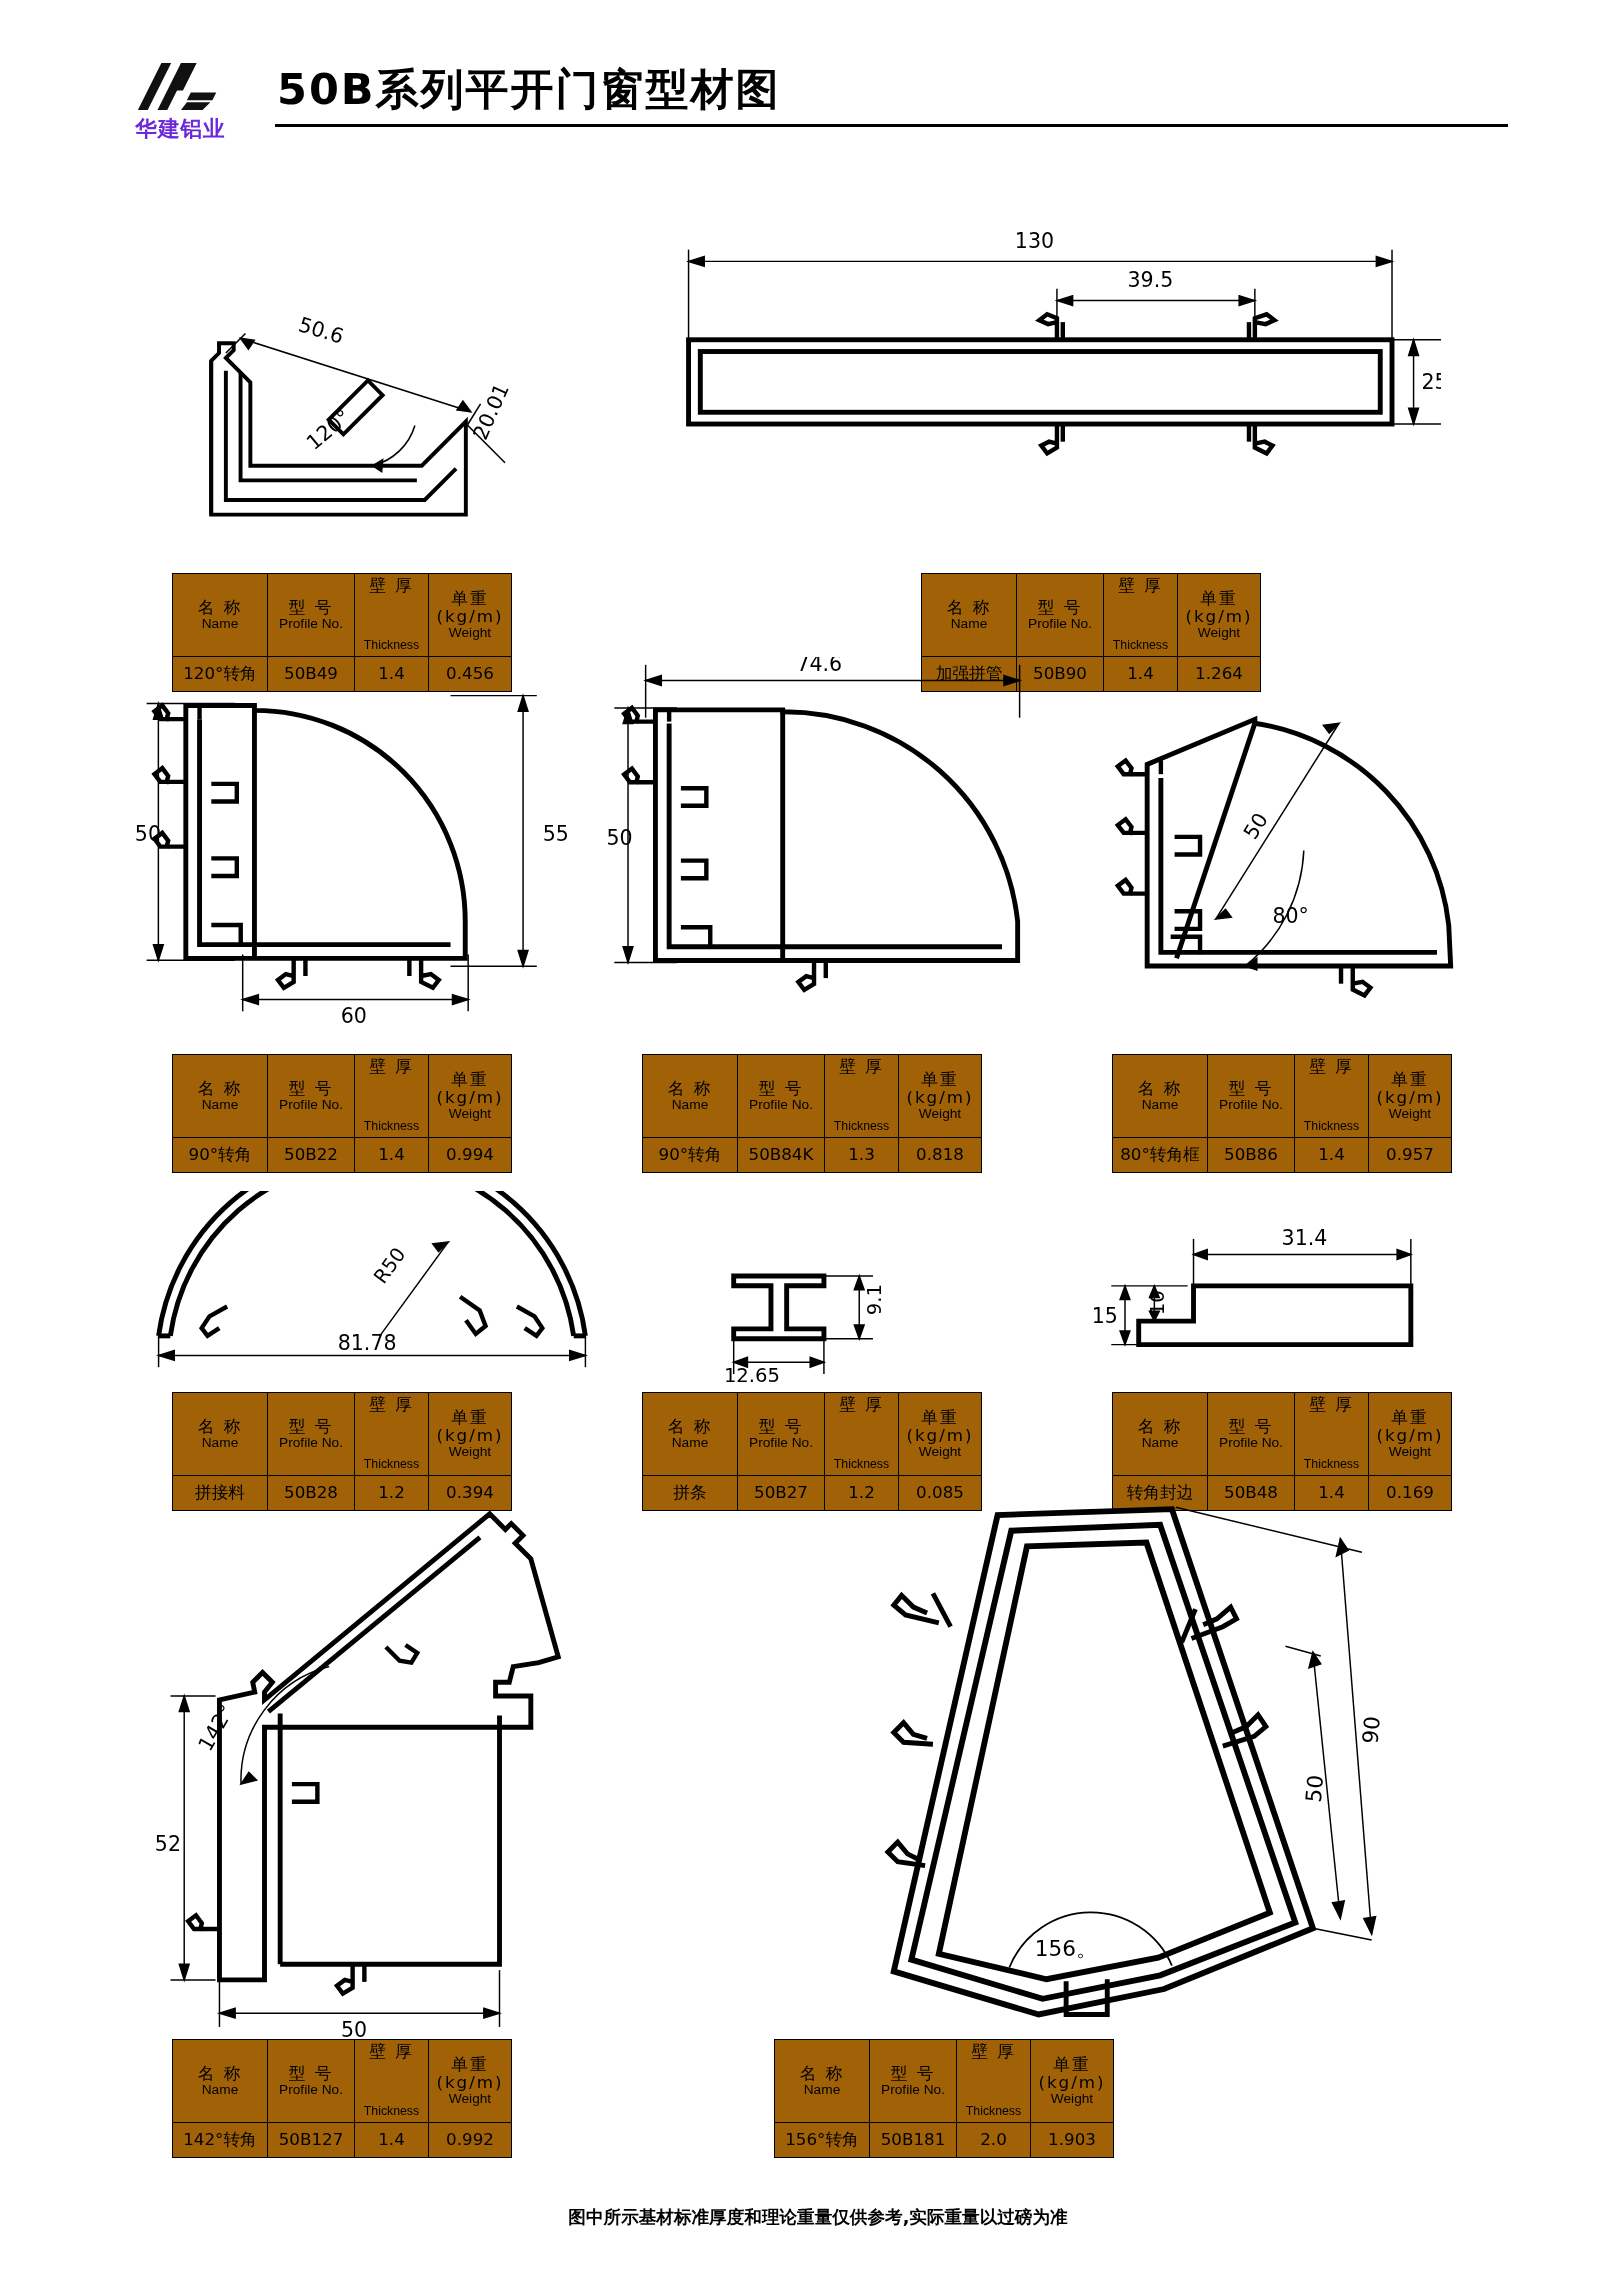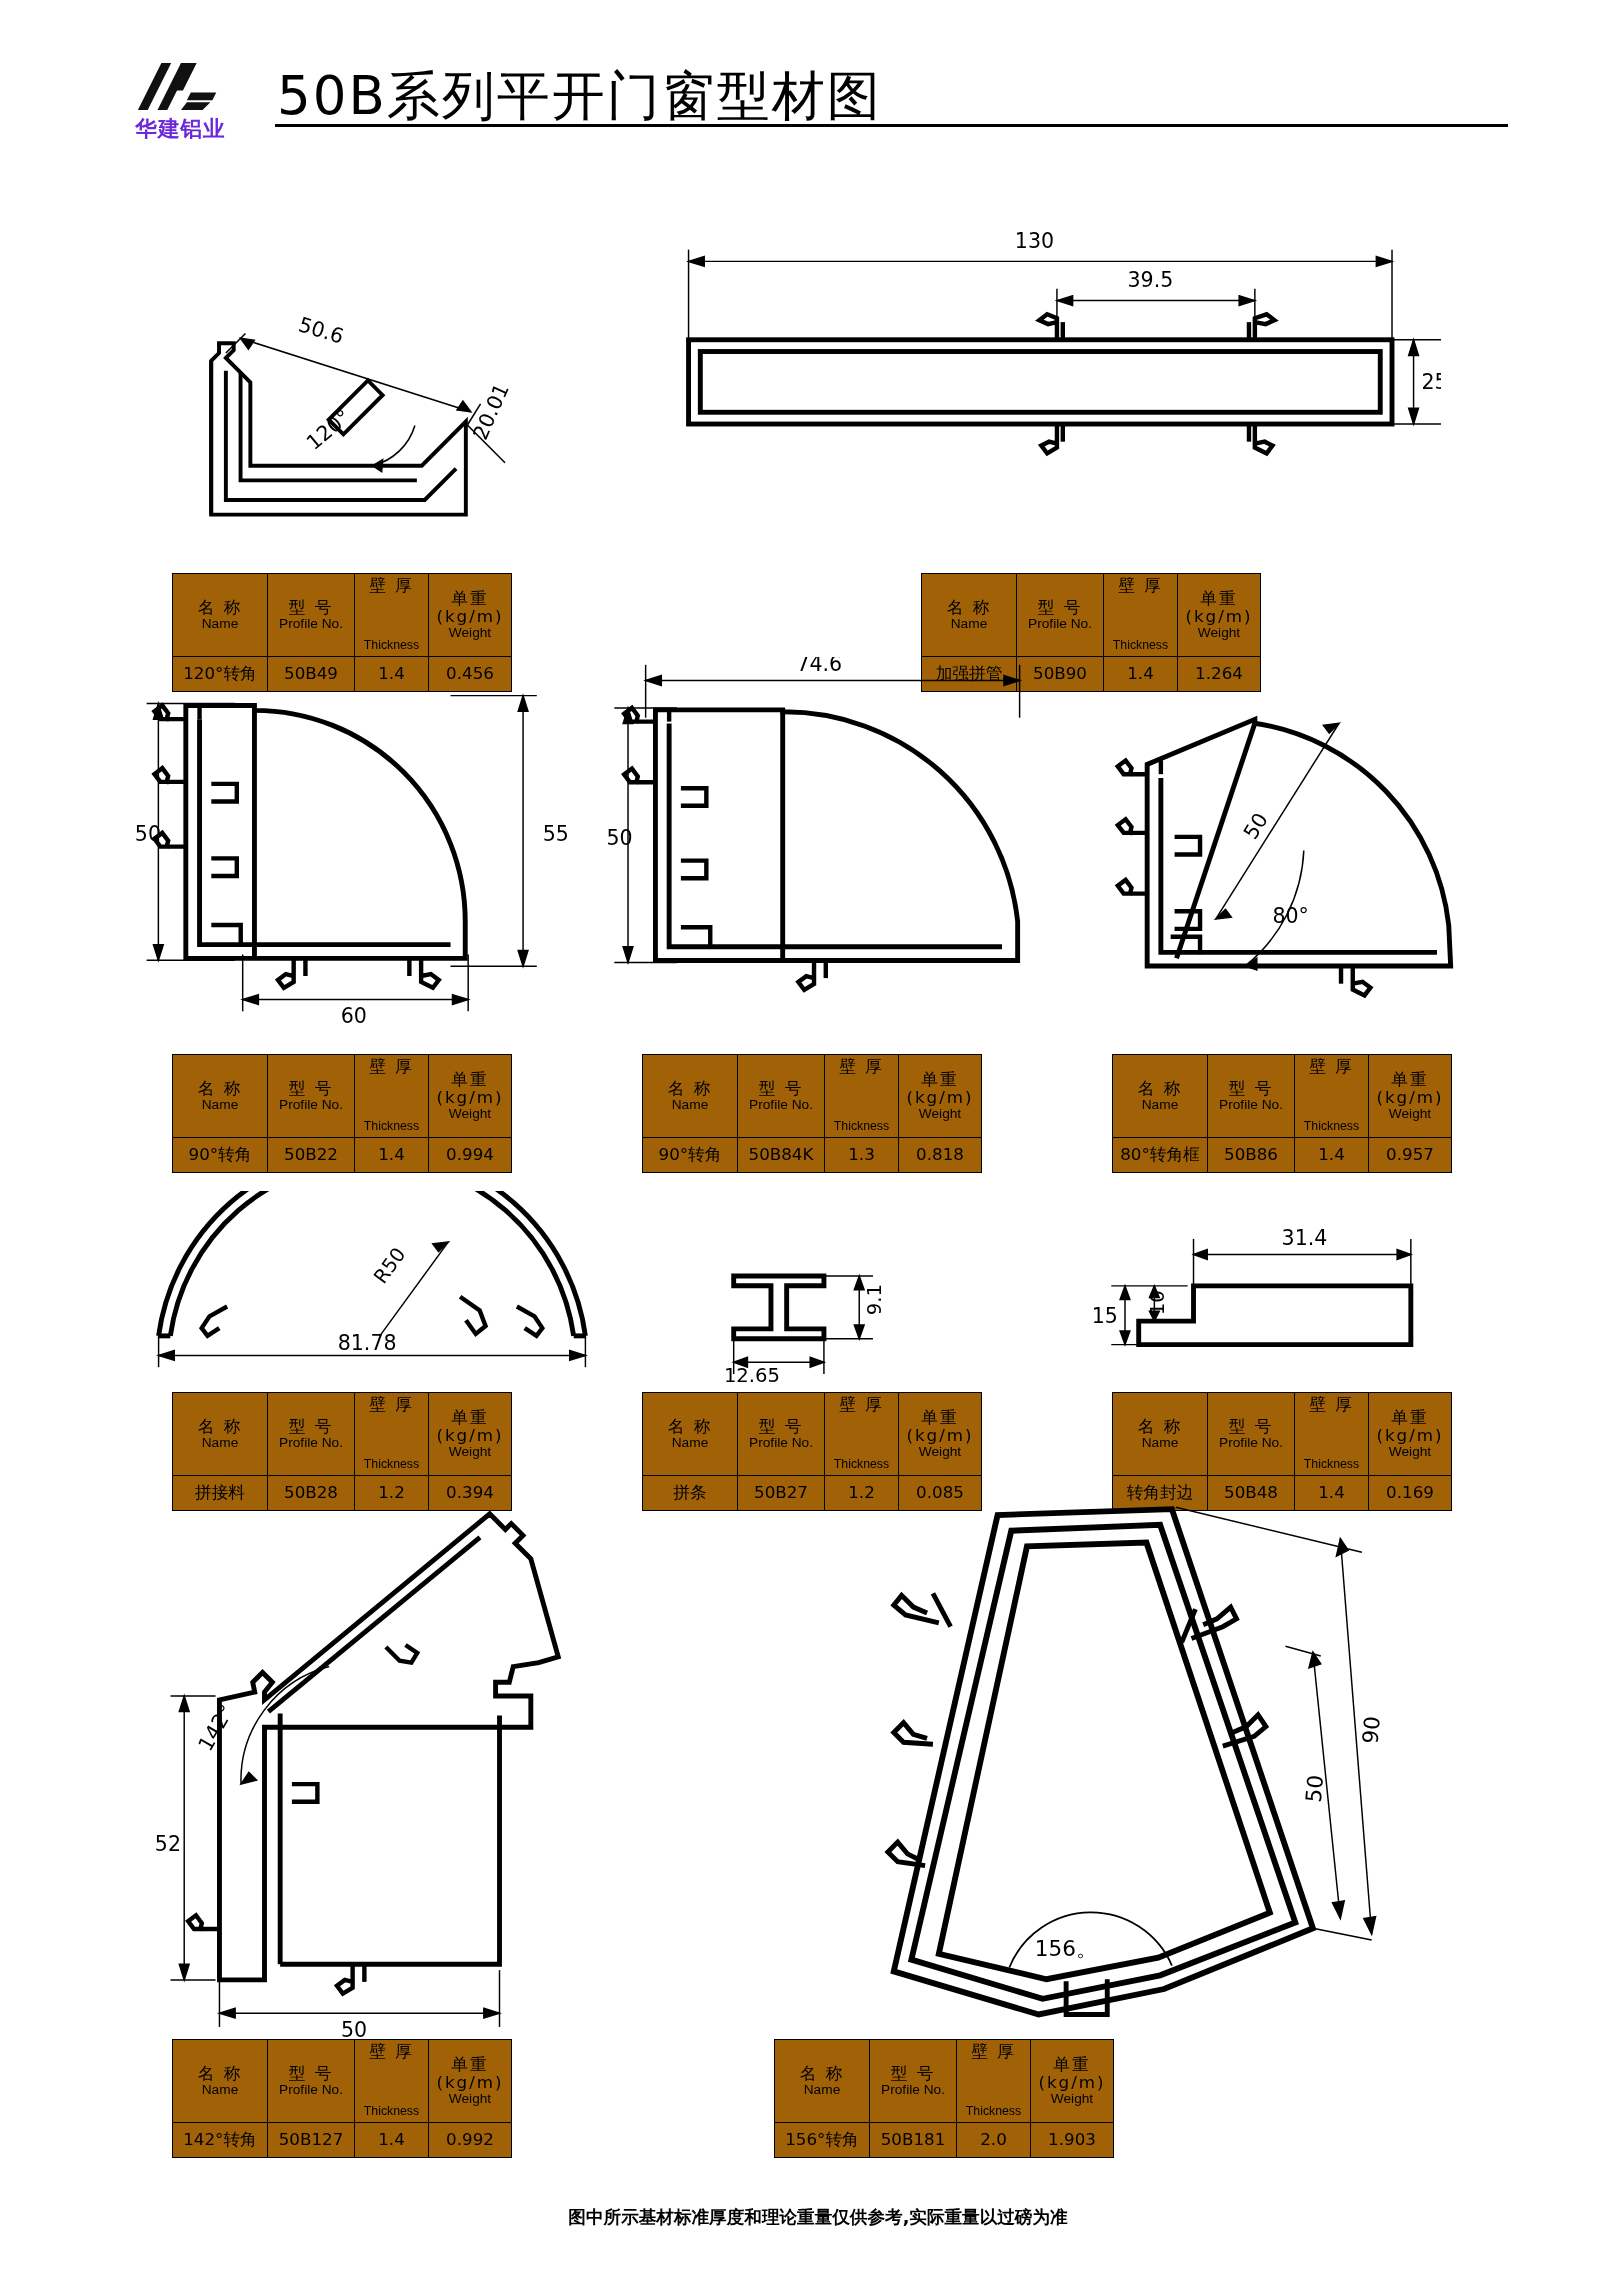--- a/index.html
+++ b/index.html
@@ -55,22 +55,22 @@
     font-size: 21.6px;
     font-weight: bold;
     color: #6d28d9;
     letter-spacing: 1px;
   }
   .title-cn {
     position: absolute;
     left: 159px;
     top: 9.8px;
     font-family: "DejaVu Sans", sans-serif;
-    font-size: 53px;
-    font-weight: normal;
+    font-size: 43px;
+    font-weight: bold;
     letter-spacing: 2px;
     white-space: nowrap;
   }
   .title-rule {
     position: absolute;
     left: 157px;
     top: 73px;
     width: 1233px;
     height: 2.9px;
     background: #000;

